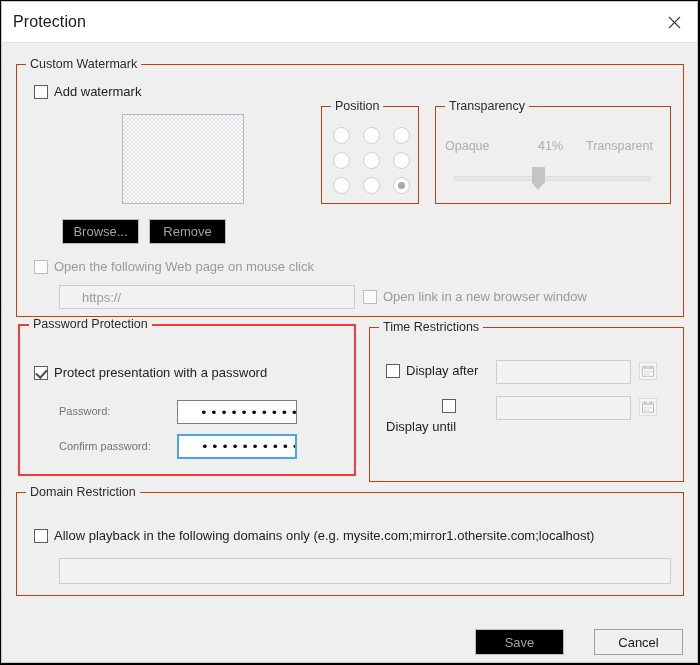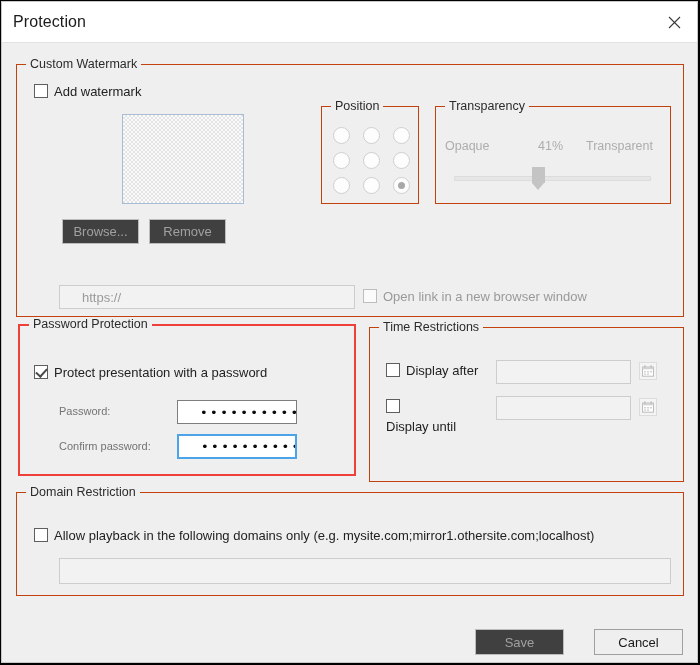--- a/index.html
+++ b/index.html
@@ -96,21 +96,21 @@
     top: 0px;
     width: 5px;
     height: 9px;
     border: solid #4a4a4a;
     border-width: 0 2px 2px 0;
     transform: rotate(42deg);
   }
   .cb-row {
     position: absolute;
     display: flex;
-    align-items: flex-start;
+    align-items: flex-end;
     gap: 6px;
     font-size: 13px;
     color: #222;
     white-space: nowrap;
   }
   .cb-row.disabled { color: #9a9a9a; }
 
   
   .wm-preview {
     position: absolute;
@@ -130,21 +130,21 @@
 
   
   .btn {
     position: absolute;
     box-sizing: border-box;
     font-size: 13px;
     display: flex;
     align-items: center;
     justify-content: center;
     border: 1px solid #bcbcbc;
-    background: #404040;
+    background: #000000;
     color: #a0a0a0;
     user-select: none;
   }
   .btn.enabled {
     background: #efefef;
     border: 1px solid #a0a0a0;
     color: #1a1a1a;
   }
 
   
@@ -293,20 +293,24 @@
 
   <div class="wm-preview"></div>
 
   <div class="btn" style="left:60px; top:217px; width:77px; height:25px;">
     <span>Browse...</span>
   </div>
   <div class="btn" style="left:147px; top:217px; width:77px; height:25px;">
     <span>Remove</span>
   </div>
 
+  <div class="cb-row disabled" style="left:32px; top:257px;">
+    <span class="cb disabled"></span>
+    <span>Open the following Web page on mouse click</span>
+  </div>
 
   <div class="txt" style="left:57px; top:283px; width:296px; height:24px;">
     <span>https://</span>
   </div>
 
   <div class="cb-row disabled" style="left:361px; top:287px;">
     <span class="cb disabled"></span>
     <span>Open link in a new browser window</span>
   </div>
 

